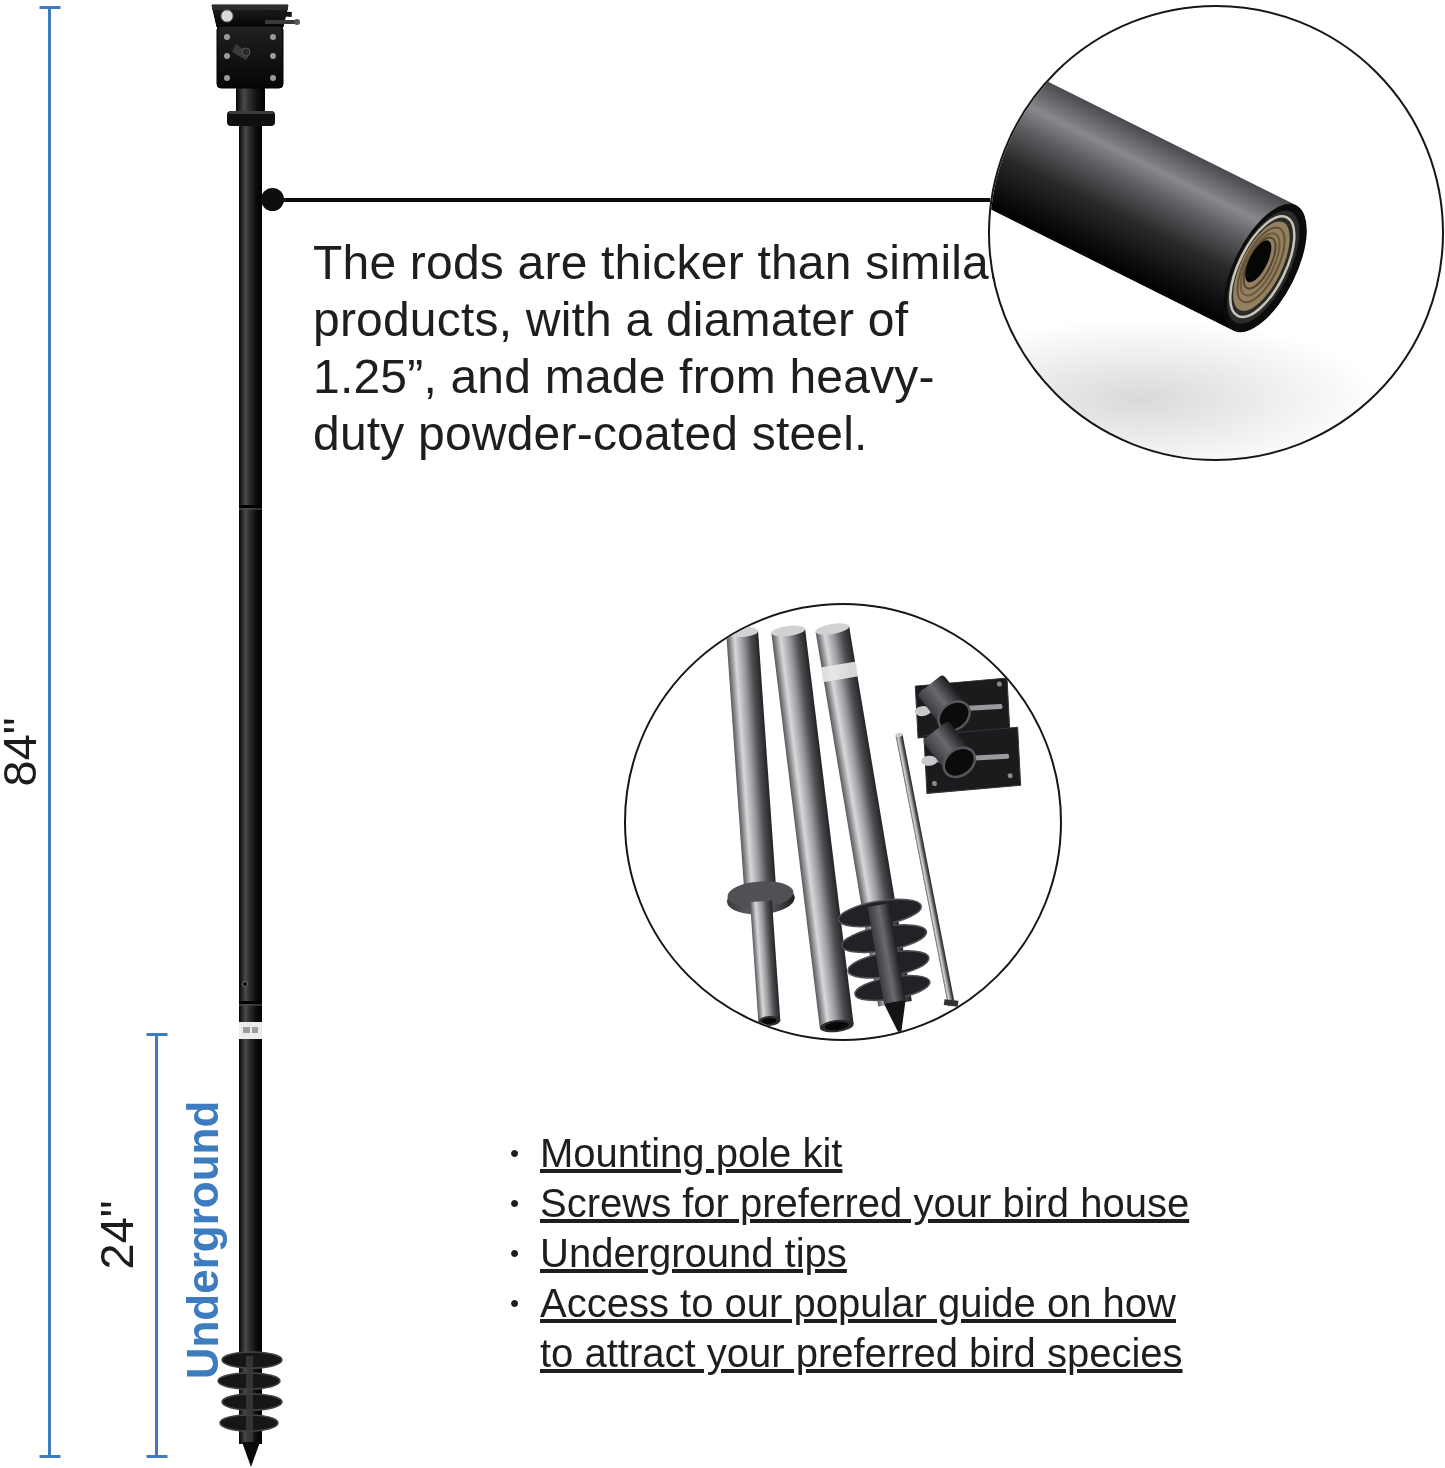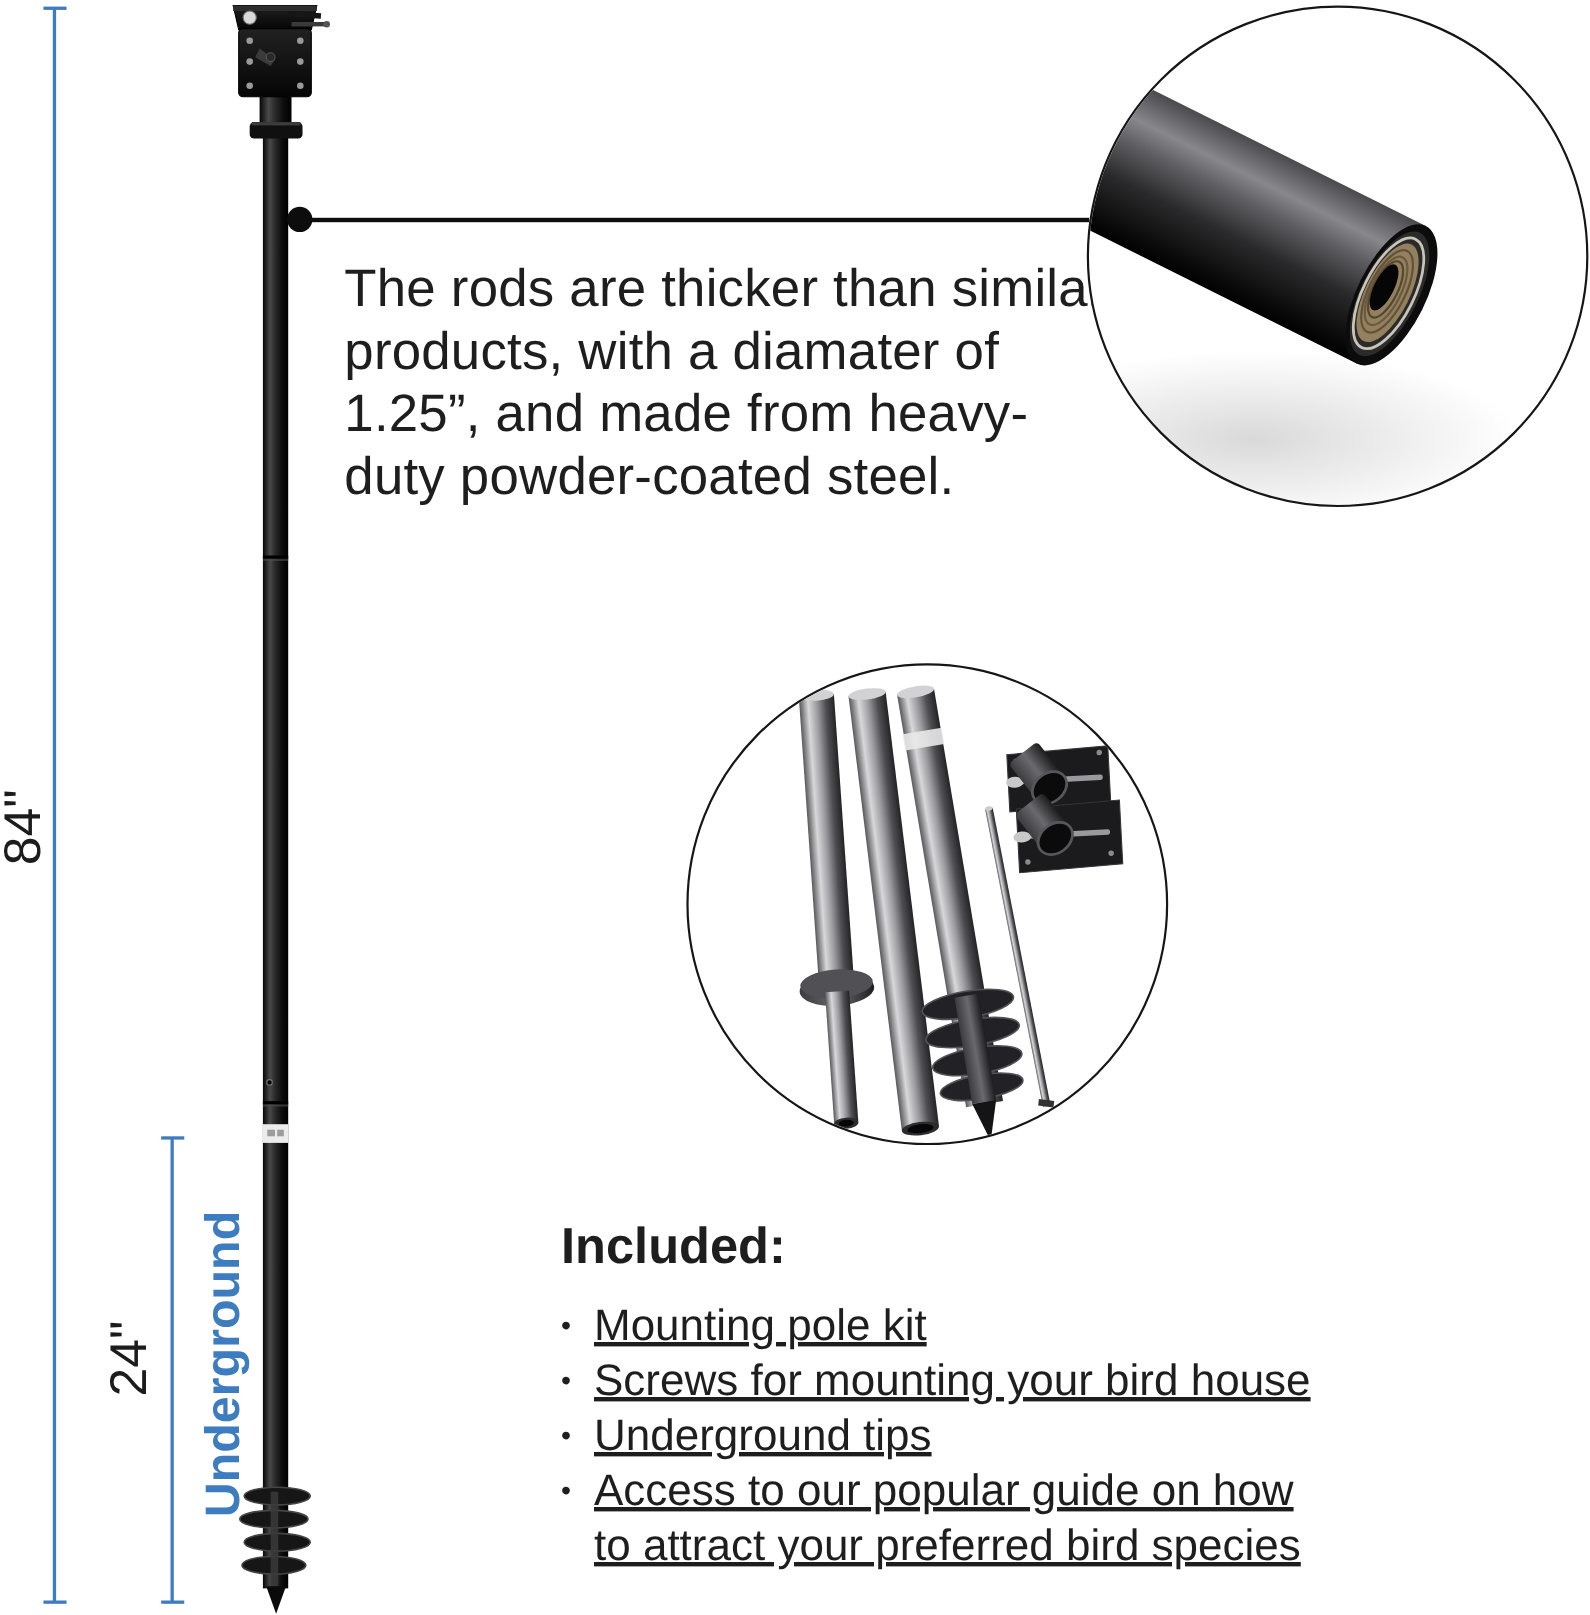--- a/index.html
+++ b/index.html
@@ -232,29 +232,28 @@
         </g>
         <g transform="rotate(-35 -6 26)">
           <rect x="-22" y="-14" width="33" height="42" rx="4" fill="url(#darkMetalG)"></rect>
           <ellipse cx="-6" cy="26" rx="17" ry="13" fill="#0b0b0b" stroke="#57575b" stroke-width="2.5"></ellipse>
         </g>
       </g>
     </svg>
   </div>
 
   <div class="included">
-    <h2 class="included-heading">Included:</h2>
     <ul class="included-list">
       <li>
         <span class="bullet">•</span>
         <span class="li-text">Mounting pole kit</span>
       </li>
       <li>
         <span class="bullet">•</span>
-        <span class="li-text">Screws for mounting your bird house</span>
+        <span class="li-text">Screws for preferred your bird house</span>
       </li>
       <li>
         <span class="bullet">•</span>
         <span class="li-text">Underground tips</span>
       </li>
       <li>
         <span class="bullet">•</span>
         <span class="li-text">Access to our popular guide on how to attract your preferred bird species</span>
       </li>
     </ul>

